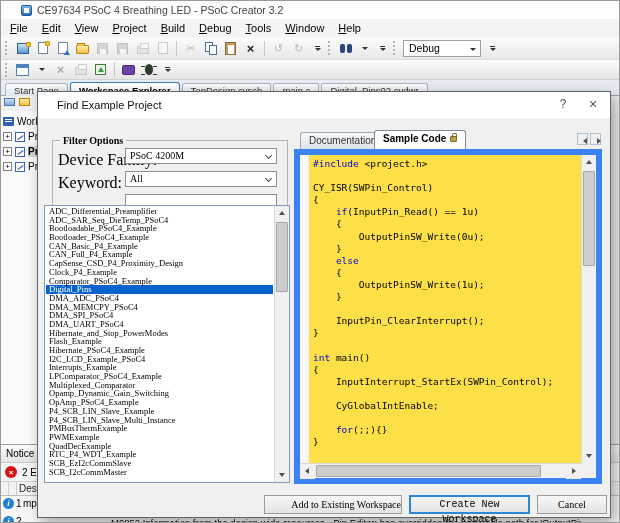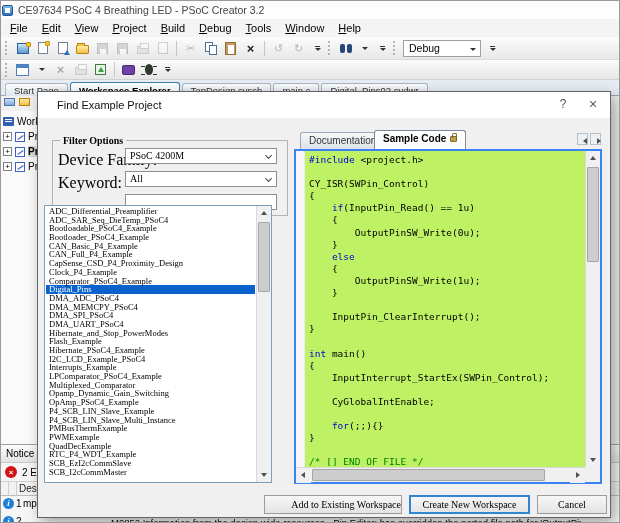--- a/index.html
+++ b/index.html
@@ -4,21 +4,21 @@
 <style>
   * { box-sizing: border-box; margin: 0; padding: 0; }
   html,body { background:#fff; }
   .app {
     position: relative; width: 620px; height: 523px; overflow: hidden;
     background:#f0f0f0; border:1px solid #9a9a9a;
     font-family:"Liberation Sans", sans-serif; color:#000;
   }
   
   .titlebar { position:absolute; left:0; top:0; right:0; height:18px; background:#fdfdfd;
-    display:flex; align-items:center; padding-left:1px; font-size:10.5px; color:#444; }
+    display:flex; align-items:center; padding-left:20px; font-size:10.5px; color:#444; }
   .app-icon { width:11px; height:11px; margin-right:5px; border-radius:2px;
     background:linear-gradient(#7db9e8,#2a6fbd); border:1px solid #1d5a9e; position:relative; }
   .app-icon::before { content:""; position:absolute; left:2px; top:2px; width:5px; height:5px; background:#fff; }
   
   .menubar { position:absolute; left:0; top:18px; right:0; height:18px; background:#f4f4f4;
     display:flex; align-items:center; font-size:11px; padding-left:2px; }
   .menu-item { display:inline-block; padding:2px 7px; cursor:default; }
   .menu-item::first-letter { text-decoration:underline; }
   
   .toolbar1 { position:absolute; left:0; top:36px; right:0; height:23px;
@@ -122,21 +122,21 @@
   .grp { position:absolute; left:14px; top:48px; width:236px; height:76px; border:1px solid #b2b2b2; }
   .grp-label { position:absolute; top:-6px; left:7px; background:#f0f0f0; padding:0 3px; font-size:10px; font-weight:bold; }
   .frow-label { position:absolute; left:5px; font-size:16px; }
   .cmb { position:absolute; left:72px; width:152px; height:16px; background:#fff; border:1px solid #8f8f8f;
     font-size:10px; line-height:14px; padding-left:4px; }
   .chev { position:absolute; right:5px; top:4px; width:5px; height:5px;
     border-right:1px solid #444; border-bottom:1px solid #444; transform:rotate(45deg); }
   .txt { position:absolute; left:72px; width:152px; height:16px; background:#fff; border:1px solid #8f8f8f;
     font-size:10px; padding-left:4px; font-family:"Liberation Serif", serif; }
   
-  .list { position:absolute; left:6px; top:113px; width:228px; height:278px; background:#fff; border:1px solid #7f9db9; overflow:hidden; }
+  .list { position:absolute; left:6px; top:113px; width:246px; height:278px; background:#fff; border:1px solid #7f9db9; overflow:hidden; }
   .list-inner { position:absolute; left:1px; top:1px; right:16px; bottom:1px; overflow:hidden; }
   .li { height:8.7px; line-height:8.7px; font-size:8.5px; padding-left:3px; white-space:nowrap;
     font-family:"Liberation Serif", serif; }
   .li.selected { background:#0a63cd; color:#fff; }
   
   .sb-v { position:absolute; right:0; top:0; bottom:0; width:15px; background:#f0f0f0; border-left:1px solid #d9d9d9; }
   .sb-btn { position:absolute; left:0; right:0; height:15px; background:#f0f0f0; }
   .tri-up { position:absolute; left:4px; top:5px; width:0; height:0; border-left:3px solid transparent; border-right:3px solid transparent; border-bottom:4px solid #505050; }
   .tri-dn { position:absolute; left:4px; top:6px; width:0; height:0; border-left:3px solid transparent; border-right:3px solid transparent; border-top:4px solid #505050; }
   .tri-lf { position:absolute; left:5px; top:4px; width:0; height:0; border-top:3px solid transparent; border-bottom:3px solid transparent; border-right:4px solid #505050; }
@@ -146,35 +146,35 @@
   .preview { position:absolute; left:256px; top:38px; width:308px; height:354px; }
   .pv-tab { position:absolute; top:2px; height:17px; line-height:16px; padding:0 8px; font-size:10px;
     background:linear-gradient(#f8f8f8,#dde2e8); border:1px solid #9aa8b8; border-bottom:none; border-radius:3px 3px 0 0; color:#333; }
   .pv-tab.active { background:#fff; font-weight:bold; color:#000; border-color:#7a8a9a; top:0; height:19px; z-index:2; }
   .lock { display:inline-block; width:7px; height:6px; background:#b9a34a; border:1px solid #7d6b2a; border-radius:1px;
     position:relative; margin-left:4px; }
   .lock::before { content:""; position:absolute; left:1px; top:-4px; width:3px; height:4px;
     border:1px solid #7d6b2a; border-bottom:none; border-radius:2px 2px 0 0; }
   .pager { position:absolute; right:1px; top:3px; display:flex; gap:2px; }
   .pager span { position:relative; width:11px; height:12px; background:#eef1f4; border:1px solid #b5bfca; }
-  .pv-body { position:absolute; left:0; top:19px; right:0; bottom:0; background:#bef264; border:2px solid #3b82f6; }
+  .pv-body { position:absolute; left:0; top:19px; right:0; bottom:0; background:#fde047; border:6px solid #3b82f6; }
   .gutter { position:absolute; left:0; top:0; bottom:15px; width:9px; background:#f6f6f6; border-right:1px solid #ececec; }
   .code { position:absolute; left:13px; top:3px; right:16px; bottom:16px; overflow:hidden;
     font-family:"DejaVu Sans Mono", monospace; font-size:9.5px; }
   .cl { height:12.1px; line-height:12.1px; white-space:pre; }
   .kw { color:#0000d4; } .pl { color:#000; } .cm { color:#008000; }
   .sb-h { position:absolute; left:0; right:15px; bottom:0; height:15px; background:#f0f0f0; border-top:1px solid #d9d9d9; }
   .sbh-btn { position:absolute; top:0; width:15px; height:15px; background:#f0f0f0; }
   .sb-corner { position:absolute; right:0; bottom:0; width:15px; height:15px; background:#f0f0f0; }
   
   .btn { position:absolute; top:403px; height:19px; background:linear-gradient(#f7f7f7,#e3e3e3); border:1px solid #9c9c9c;
     font-size:10px; text-align:center; line-height:17px; font-family:"Liberation Serif", serif; }
   .btn.default { border:2px solid #2f86d2; line-height:15px; }
   .btn-add { left:226px; width:138px;text-align:right; }
-  .btn-create { left:371px; width:121px; }
+  .btn-create { left:371px; width:121px;font-family:Liberation Mono, monospace; }
   .btn-cancel { left:499px; width:70px; }
 </style>
 </head>
 <body>
 
 <div class="app">
 
   <div class="titlebar">
     <span class="app-icon"></span>
     <span>CE97634 PSoC 4 Breathing LED - PSoC Creator 3.2</span>

